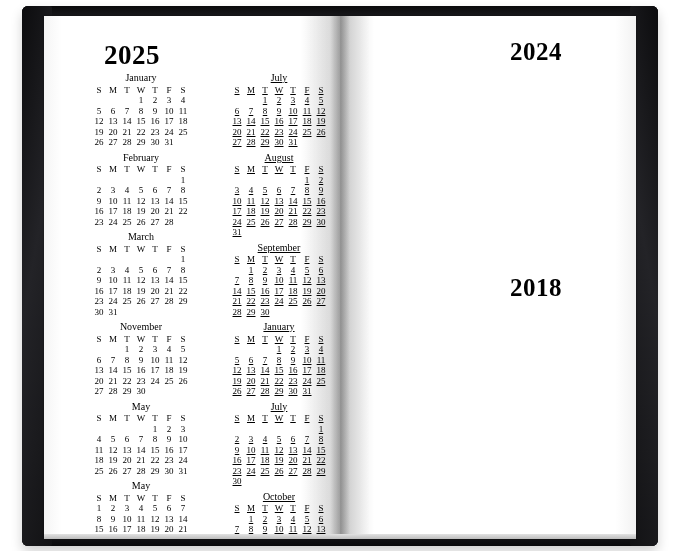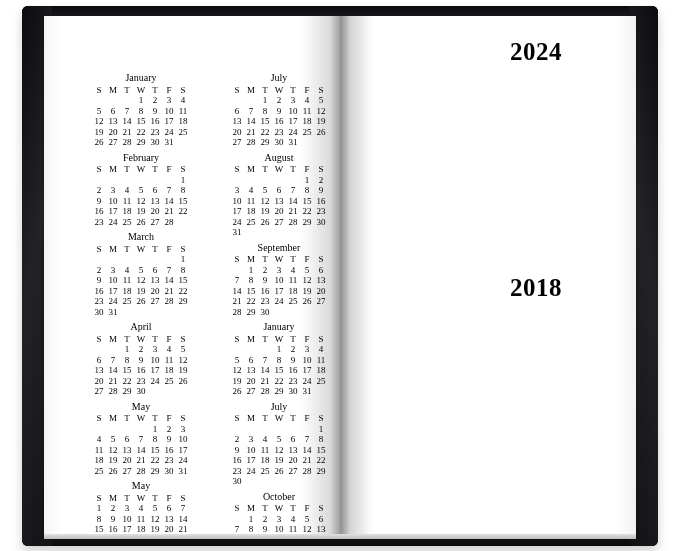--- a/index.html
+++ b/index.html
@@ -144,21 +144,21 @@
   }
   .mini th { font-weight: 400; }
 
   
   .big .mname  { font-size: 10px; margin-bottom: 1px; }
   .big table   { font-size: 9px; }
   .big td, .big th { width: 14px; height: 10.5px; line-height: 10.5px; }
 
   
   .c2025-a { left: 48px;  top: 56px; }
-  .c2025-b { left: 186px; top: 56px; }
+  .c2025-b { left: 186px; top: 56px; text-decoration: underline; }
 
   
   .spine-shade-r {
     position: absolute;
     left: 296px; top: 0;
     width: 34px; height: 522px;
     background: linear-gradient(90deg, rgba(0,0,0,0.16), rgba(0,0,0,0));
     pointer-events: none;
   }
   .spine-shade-l {
@@ -175,20 +175,21 @@
 <div id="scene">
 
   <div class="book">
     <div class="cover-top"></div>
     <div class="cover-bottom"></div>
     <div class="cover-left"></div>
     <div class="cover-right"></div>
 
     <div class="pages">
       <div class="page page-left">
+        <div class="year year-2025">2025</div>
         <div class="cal-col c2025-a" id="col-2025-a">
             <div class="mini big">
               <div class="mname">January</div>
               <table>
                 <thead>
                   <tr>
                     <th>S</th>
                     <th>M</th>
                     <th>T</th>
                     <th>W</th>
@@ -375,21 +376,21 @@
                     <td></td>
                     <td></td>
                     <td></td>
                     <td></td>
                     <td></td>
                   </tr>
                 </tbody>
               </table>
             </div>
             <div class="mini big">
-              <div class="mname">April</div>
+              <div class="mname">November</div>
               <table>
                 <thead>
                   <tr>
                     <th>S</th>
                     <th>M</th>
                     <th>T</th>
                     <th>W</th>
                     <th>T</th>
                     <th>F</th>
                     <th>S</th>

